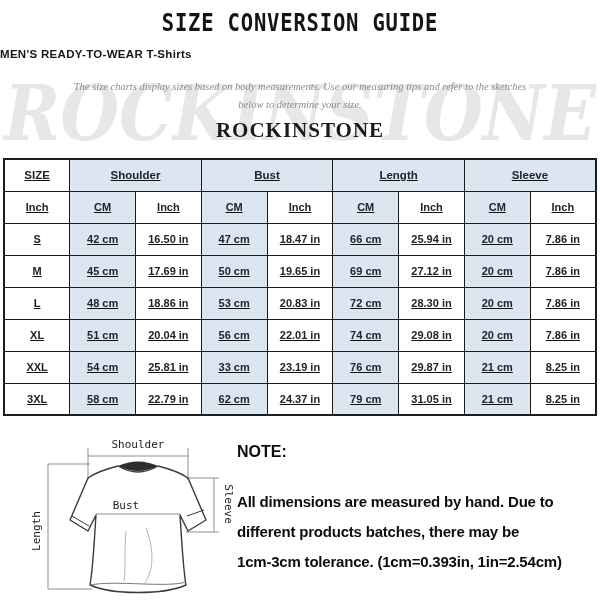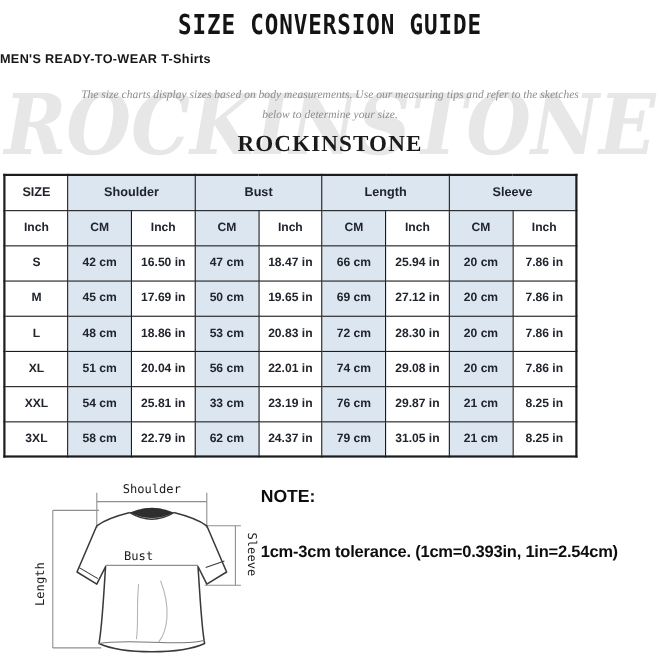--- a/index.html
+++ b/index.html
@@ -48,25 +48,26 @@
     position: absolute; top: 118px; left: 0;
     width: 100%;
     text-align: center;
     font-family: "Liberation Serif", serif;
     font-size: 21px; font-weight: 700;
     letter-spacing: 1px;
     color: #1a1a1a;
   }
   table.size-table {
     position: absolute; left: 3px; top: 158px;
-    width: 522px;
+    width: 594px;
     border-collapse: collapse;
     table-layout: fixed;
     border: 2px solid #1c1c1c;
     background: #fff;
+    text-decoration: underline;
   }
   .size-table td, .size-table th {
     border: 1px solid #1c1c1c;
     height: 32px;
     text-align: center;
     vertical-align: middle;
     font-size: 11px;
     font-weight: 700;
     color: #20242c;
     font-family: "Liberation Sans", sans-serif;
@@ -254,16 +255,18 @@
     </g>
 
     <text x="112" y="12" text-anchor="middle">Shoulder</text>
     <text x="100" y="73" text-anchor="middle">Bust</text>
     <text x="14" y="95" text-anchor="middle" transform="rotate(-90 14 95)">Length</text>
     <text x="199" y="68" text-anchor="middle" transform="rotate(90 199 68)">Sleeve</text>
   </svg>
 
   <div class="note">
     <div class="note-heading">NOTE:</div>
+    <div class="note-line">All dimensions are measured by hand. Due to</div>
+    <div class="note-line">different products batches, there may be</div>
     <div class="note-line">1cm-3cm tolerance. (1cm=0.393in, 1in=2.54cm)</div>
   </div>
 
 </div>
 
 </body></html>

